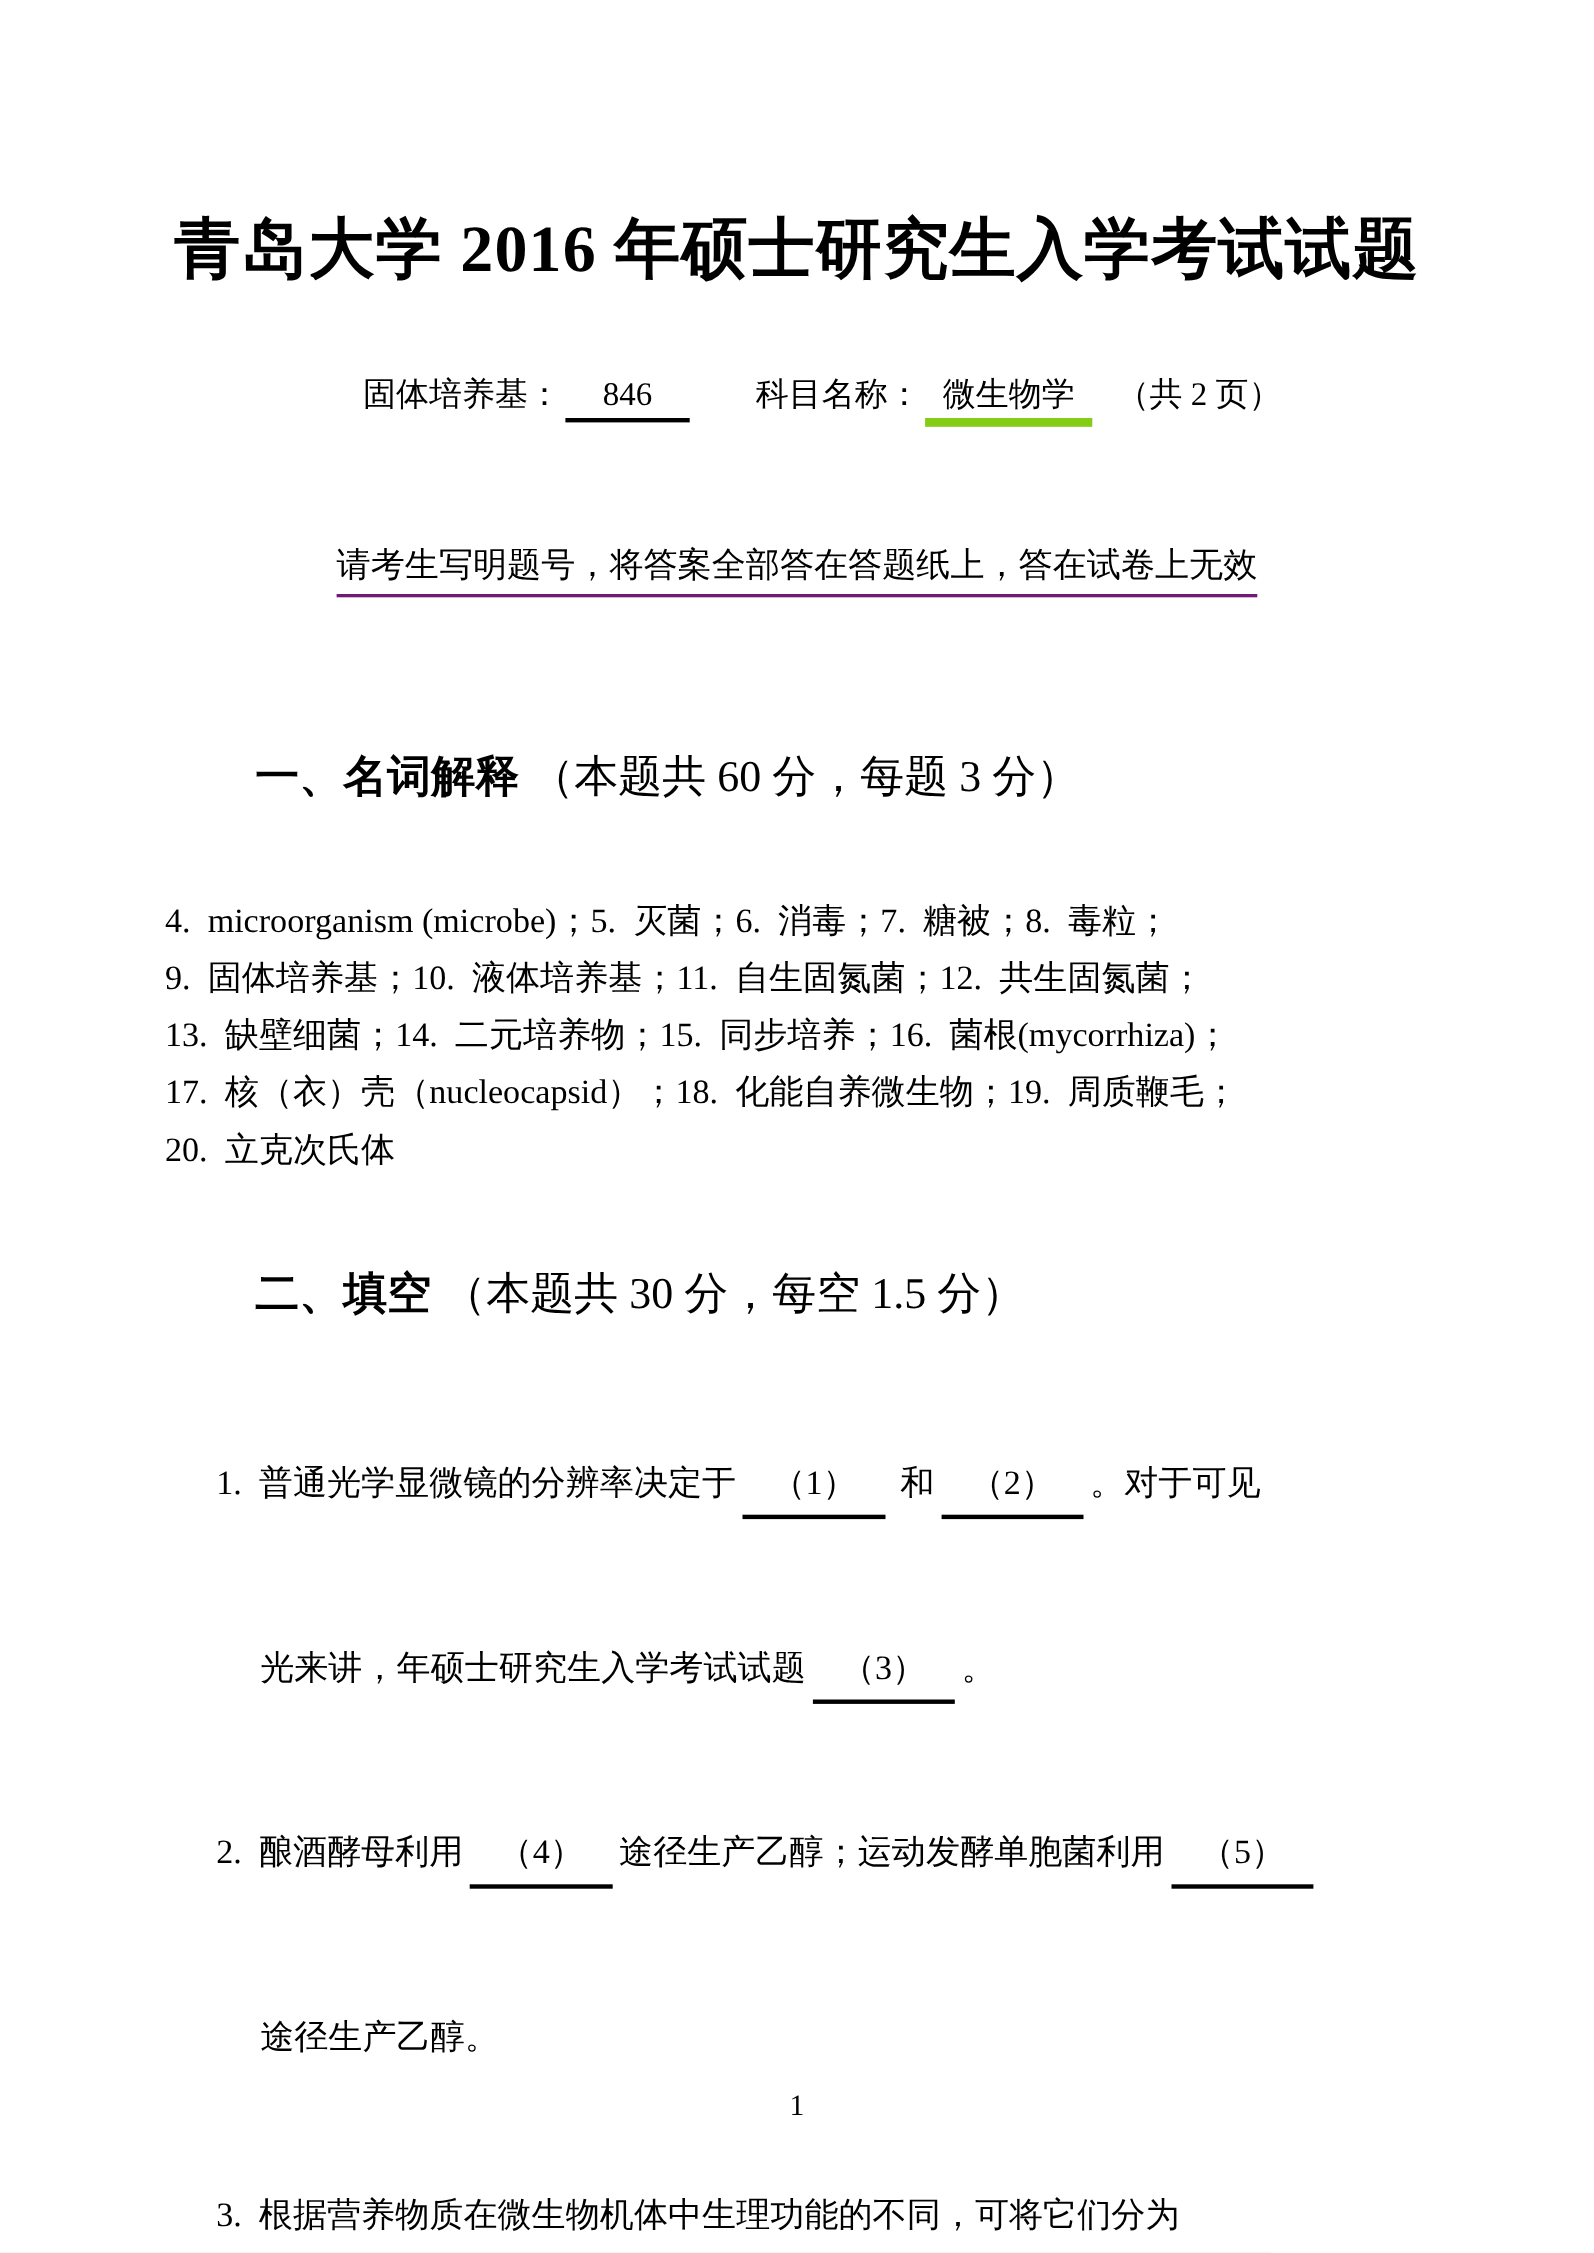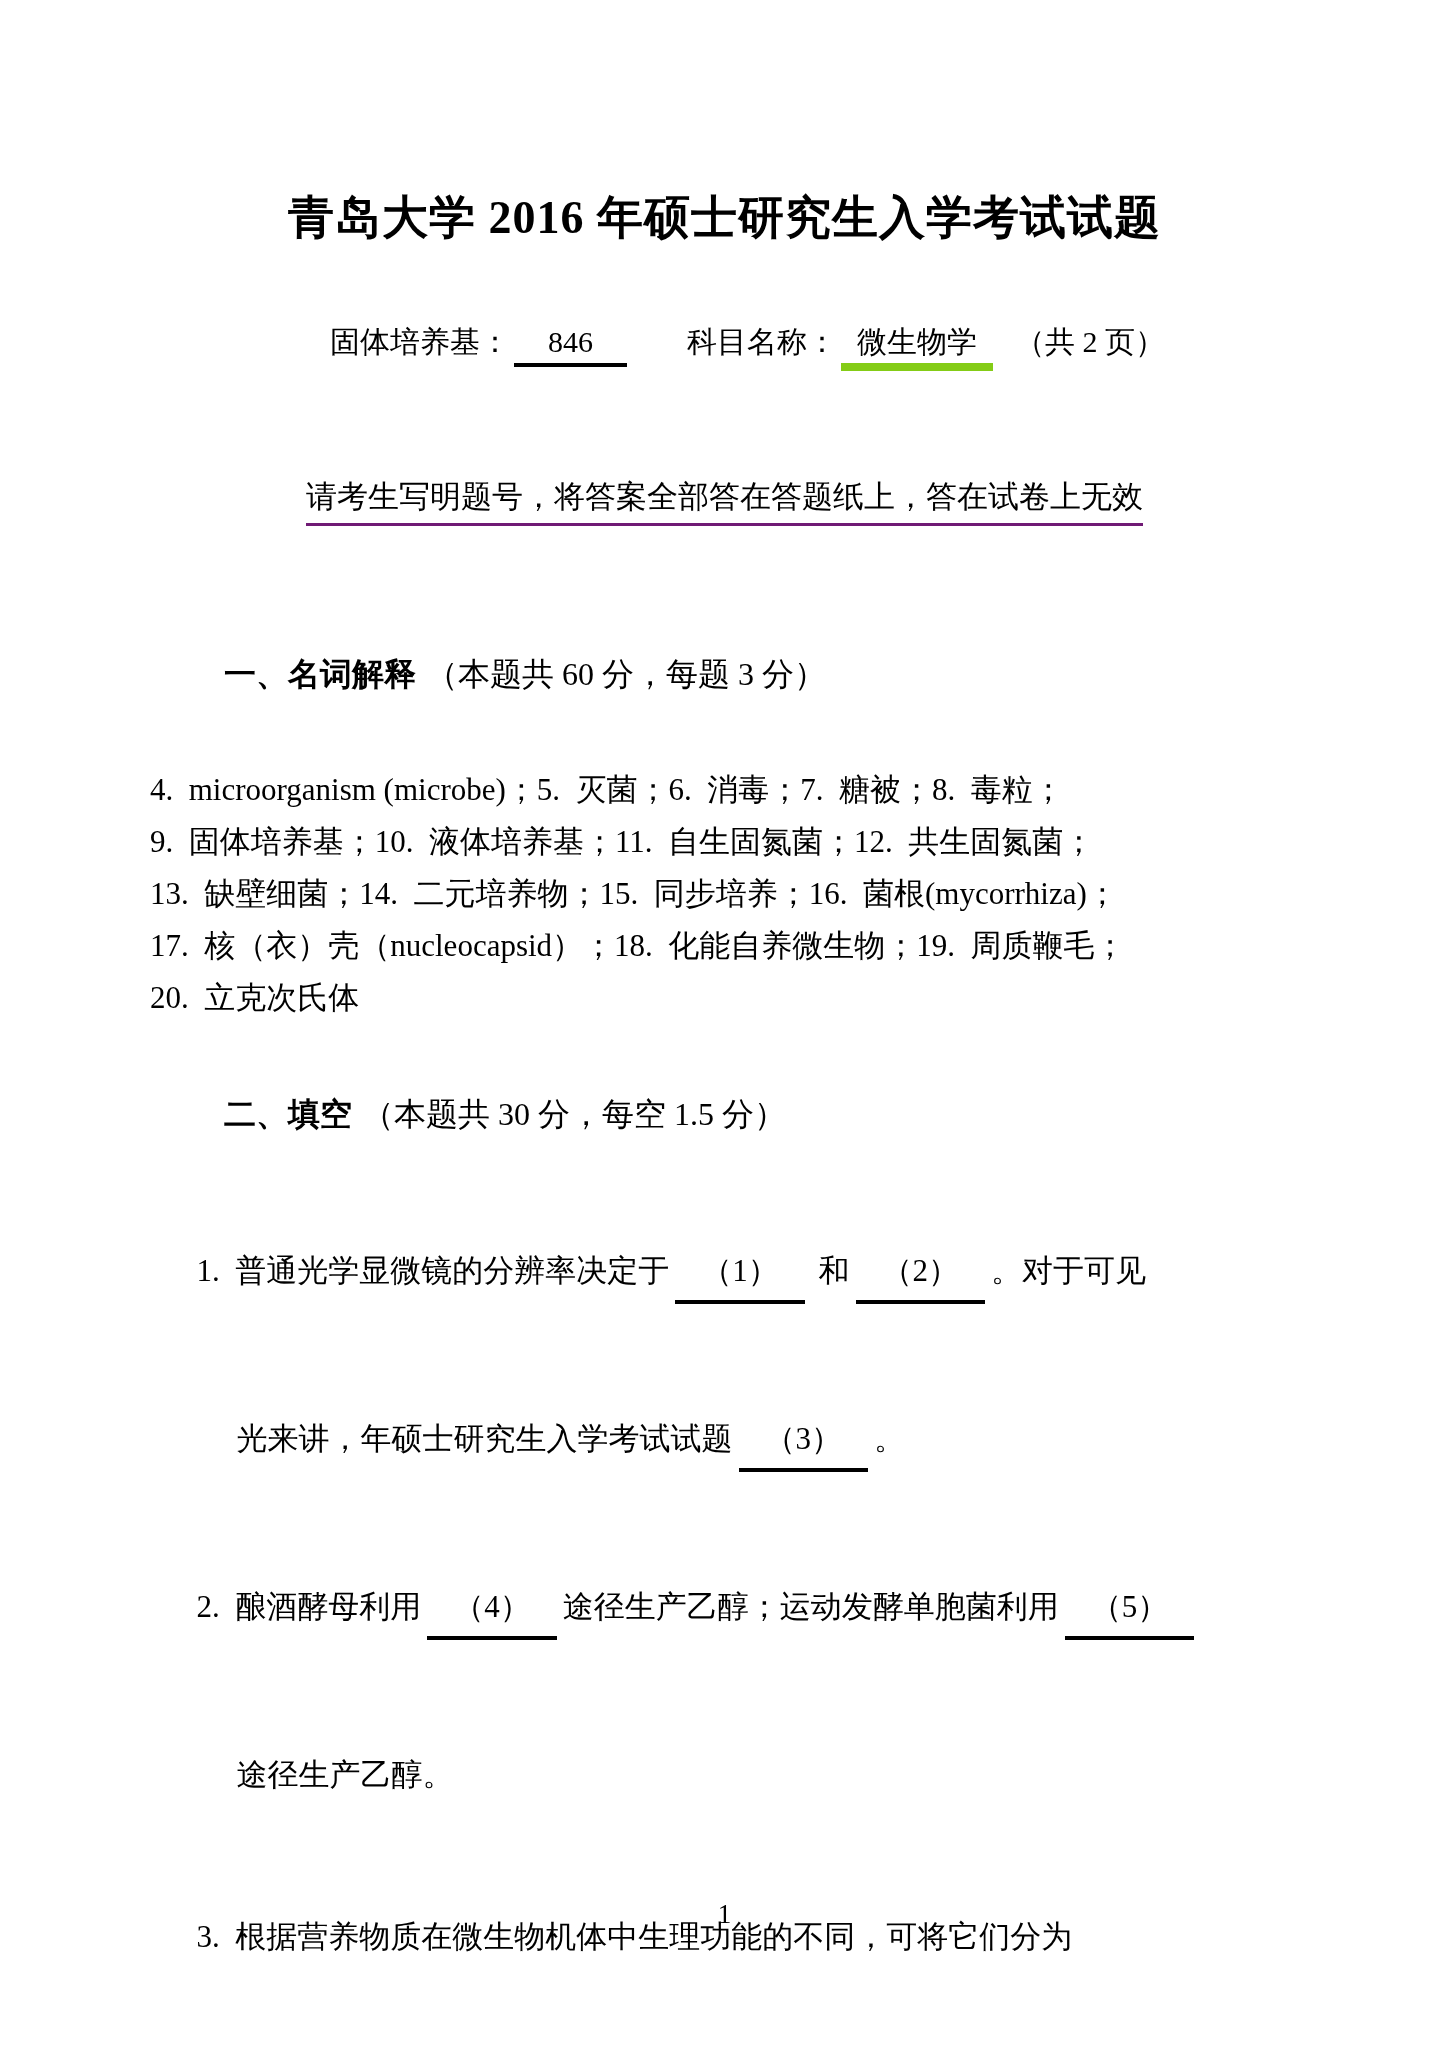--- a/index.html
+++ b/index.html
@@ -13,21 +13,21 @@
     overflow:hidden;
     box-sizing:border-box;
     padding:0 150px 0 150px;
   }
   .line, .seg { white-space:pre; }
 
   
   .title {
     margin-top:190px;
     text-align:center;
-    font-size:46px;
+    font-size:60px;
     font-weight:700;
     letter-spacing:1px;
     line-height:1.2;
   }
 
   
   .subject {
     margin-top:38px;
     padding-left:150px;
     font-size:30px;
@@ -50,21 +50,21 @@
 
   
   .notice-wrap { margin-top:30px; padding-left:125px; font-size:31px; }
   .notice {
     display:inline-block;
     border-bottom:3px solid #701a75;
     padding-bottom:5px;
   }
 
   
-  .sec-heading { font-size:32px; line-height:1.25; }
+  .sec-heading { font-size:40px; line-height:1.25; }
   .sec-heading .hd { font-weight:700; }
   .sec-heading .hd-note { font-weight:400; margin-left:10px; }
   .s1-heading { margin-top:52px; padding-left:42px; }
   .s2-heading { margin-top:30px; padding-left:42px; }
 
   
   .s1-list { margin-top:30px; font-size:31px; }
   .s1-list .line { line-height:52px; }
 
   

